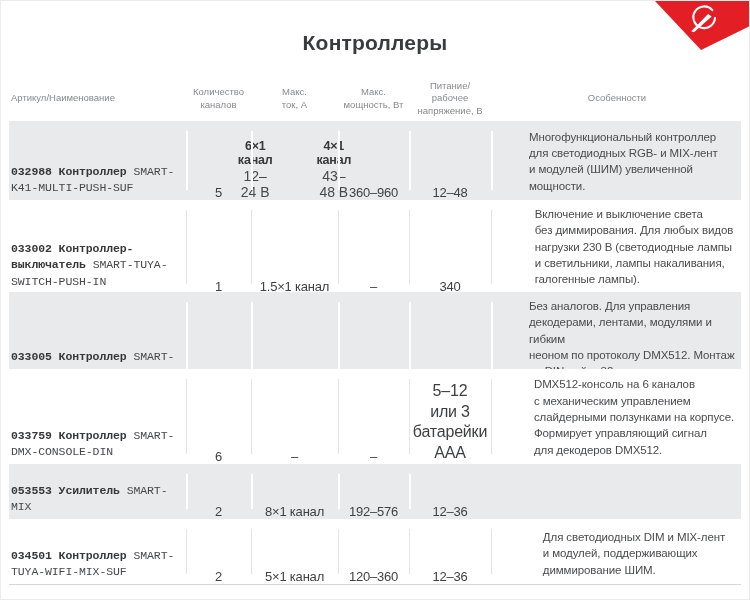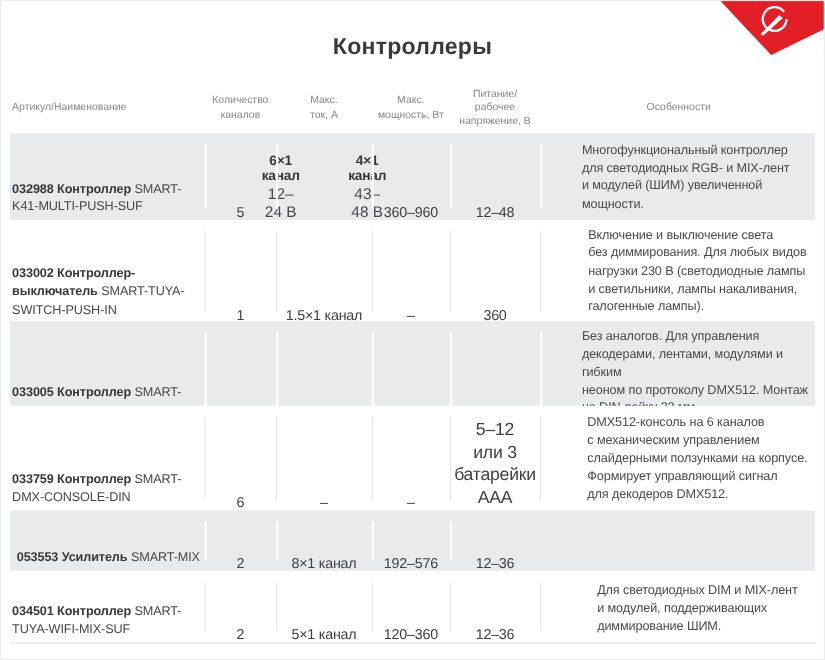--- a/index.html
+++ b/index.html
@@ -45,21 +45,21 @@
   .tbody .row:nth-child(4){ height:95px; }
   .tbody .row:nth-child(5){ height:55px; }
   .tbody .row:nth-child(6){ height:65px; }
   .cell {
     position:relative; display:flex; flex-direction:row; justify-content:center;align-items:flex-end;
   }
   .cell:not(:first-child)::before {
     content:""; position:absolute; left:0; top:10px; bottom:10px;
     width:var(--sepw); background:var(--sep);
   }
-  .c-article { padding:4px 0 4px 2px; }
+  .c-article { padding:4px 0 4px 2px;font-family:Liberation Mono, monospace; }
   .art { font-size:11.5px; line-height:1.4; color:#47484b; letter-spacing:-.1px; }
   .art .nm { font-weight:bold; color:#37383a; }
   .val { text-align:center; font-size:13px; color:#3e3f41; letter-spacing:-.2px; }
   .multi { white-space:pre-line; font-size:16px; line-height:1.3; }
   .pair { text-align:center; }
   .pair + .pair { margin-top:7px;padding-left:44px; }
   .pair .pl { font-weight:bold; font-size:12.5px; color:#37383a; letter-spacing:-.2px; }
   .pair .pv { font-size:14px; margin-top:1px; color:#47484b; }
   .c-feat { padding:6px 4px 6px 10px; }
   .feat { font-size:11.5px; line-height:1.42; color:#4a4b4d; white-space:pre-line; letter-spacing:-.1px;margin-left:28px; }
@@ -120,21 +120,21 @@
       </div>
     </div>
 
     <div class="row plain grid">
       <div class="cell c-article">
         <div class="art"><span class="nm">033002 Контроллер-выключатель</span> <span>SMART-TUYA-SWITCH-PUSH-IN</span></div>
       </div>
       <div class="cell val">1</div>
       <div class="cell val">1.5×1 канал</div>
       <div class="cell val">–</div>
-      <div class="cell val">360</div>
+      <div class="cell val">340</div>
       <div class="cell c-feat">
         <div class="feat">Включение и выключение света
 без диммирования. Для любых видов
 нагрузки 230 В (светодиодные лампы
 и светильники, лампы накаливания,
 галогенные лампы).</div>
       </div>
     </div>
 
     <div class="row shade grid">

